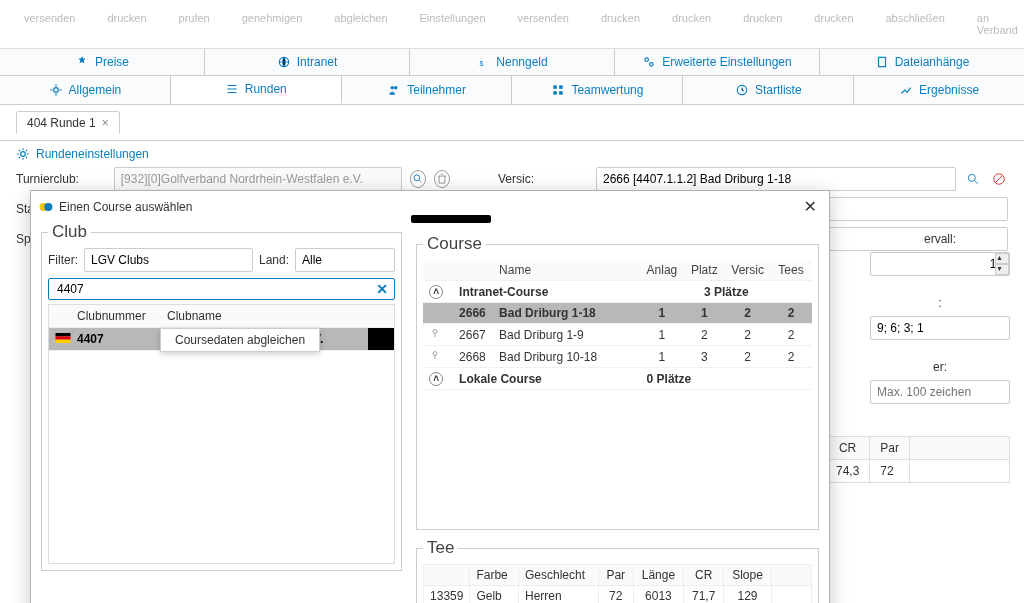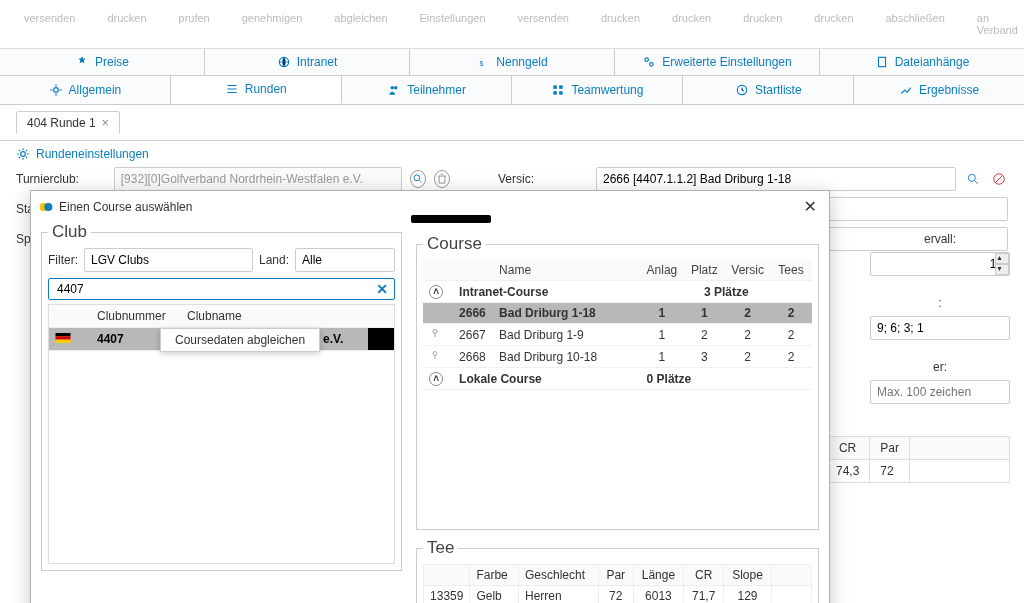--- a/index.html
+++ b/index.html
@@ -50,21 +50,21 @@
     .left-pane legend, .right-pane legend { font-size: 17px; color: #444; padding: 0 4px; }
     .flex-row { display: flex; gap: 6px; align-items: center; margin-bottom: 6px; }
     .search-box { display: flex; align-items: center; border: 1px solid #0b7ec0; border-radius: 2px; padding: 2px 6px; }
     .search-box input { border: none; outline: none; flex: 1; }
     .search-box .clear-x { color: #0b7ec0; cursor: pointer; font-weight: bold; font-size: 14px; }
     .grid { border: 1px solid #ddd; }
     .grid-head, .grid-row { display: flex; border-bottom: 1px solid #eee; }
     .grid-head { background: #fafafa; }
     .grid-cell { padding: 4px 6px; }
     .gc-flag { width: 22px; }
-    .gc-num { width: 90px; margin-left: 20px; }
+    .gc-num { width: 90px; }
     .gc-name { flex: 1; }
     .grid-row.active { background: #b8b8b8; color: #000; font-weight: 600; }
     .context-menu { position: absolute; left: 160px; top: 328px; background: #fff; border: 1px solid #ccc; box-shadow: 0 2px 6px rgba(0,0,0,0.2); padding: 4px 14px; z-index: 50; }
     .course-table { width: 100%; border-collapse: collapse; }
     .course-table th, .course-table td { text-align: left; padding: 3px 6px; font-size: 12px; border-bottom: 1px solid #f0f0f0; }
     .course-table th { background: #fafafa; font-weight: 400; color: #444; }
     .course-table th.num, .course-table td.num { text-align: center; width: 42px; }
     tr.group-header td { font-weight: 600; }
     tr.selected-course { background: #b8b8b8; }
     tr.selected-course td { font-weight: 600; }

